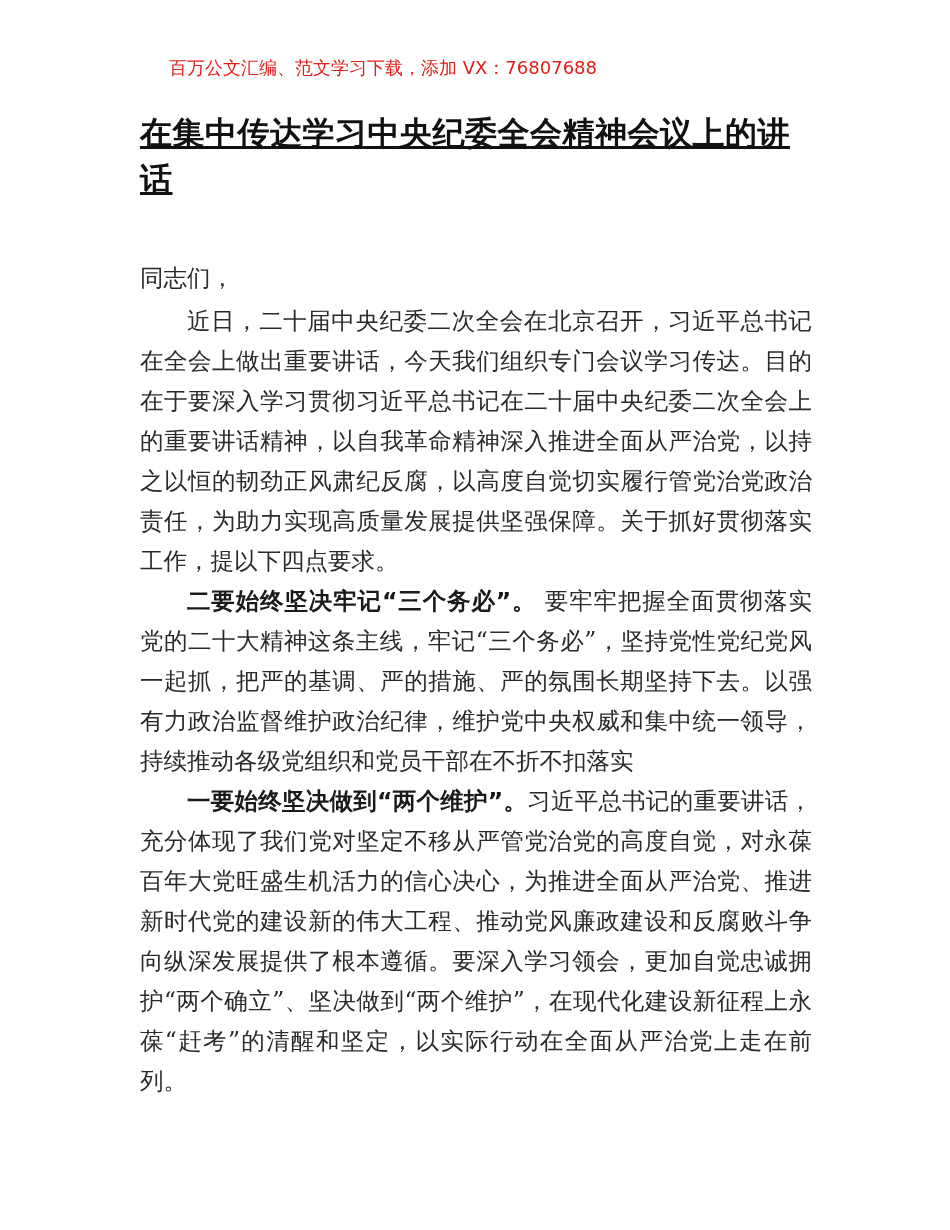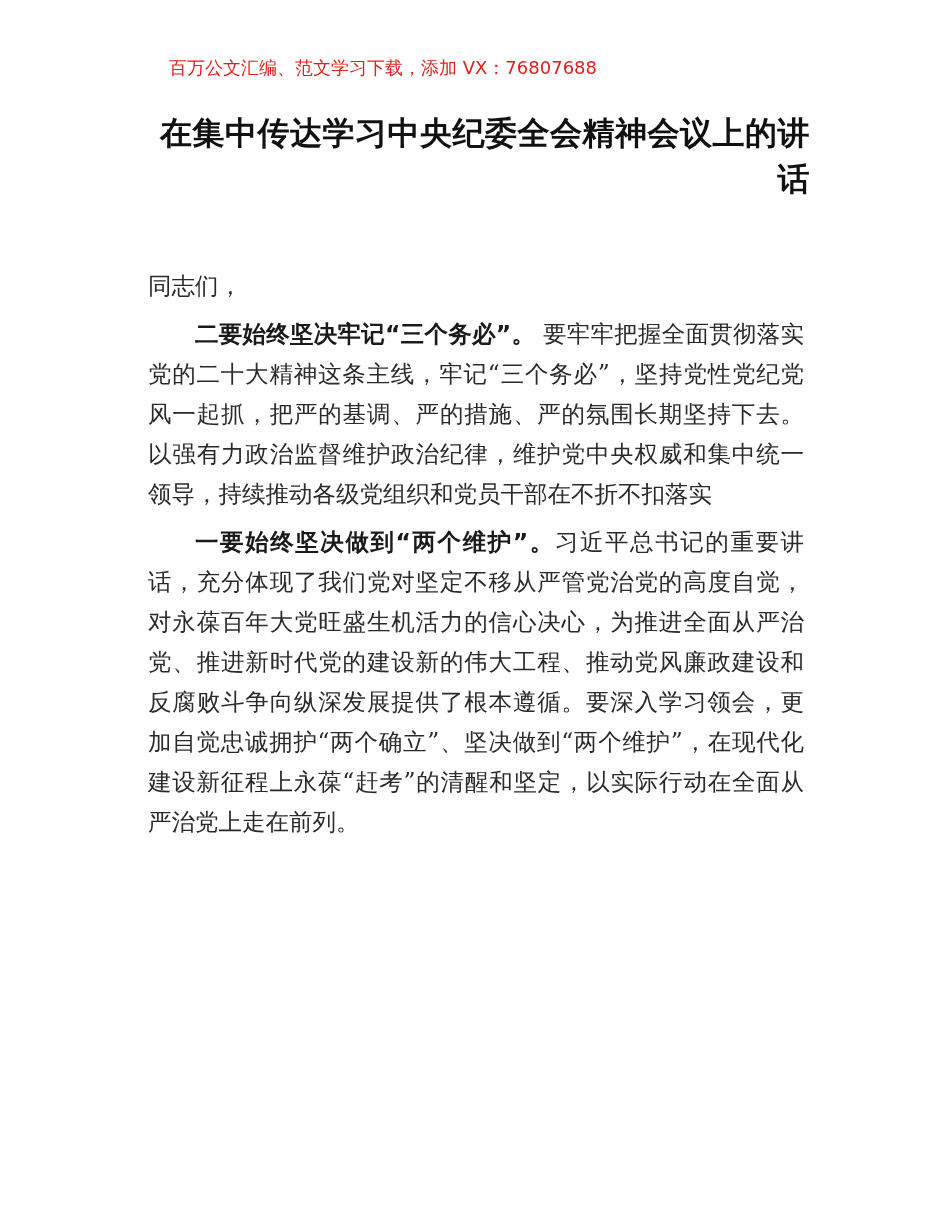--- a/index.html
+++ b/index.html
@@ -24,40 +24,41 @@
       font-family: "DejaVu Sans", "Liberation Sans", sans-serif;
       font-size: 18px;
       color: #e0201c;
       letter-spacing: 0px;
     }
     .title {
       position: absolute;
       top: 110px;
       left: 140px;
       width: 670px;
-      text-align: right;
+      text-align: left;
       font-family: "DejaVu Sans", "Liberation Sans", sans-serif;
       font-weight: bold;
       font-size: 32px;
       line-height: 46px;
       color: #111111;
       letter-spacing: 0.5px;
+      text-decoration: underline;
     }
     .body-text {
       position: absolute;
       top: 258px;
       left: 140px;
       width: 672px;
       font-size: 23.5px;
       line-height: 40px;
       color: #2a2a2a;
       text-align: justify;
     }
     .body-text p {
-      margin: 8px;
+      margin: 0;
     }
     .salutation {
       margin-bottom: 3px !important;
     }
     .indent {
       text-indent: 2em;
     }
     .bold-lead {
       font-weight: bold;
       font-family: "DejaVu Sans", "Liberation Sans", sans-serif;
@@ -67,20 +68,23 @@
 </head>
 <body>
 
 <div class="watermark">百万公文汇编、范文学习下载，添加 VX：76807688</div>
 
 <h1 class="title" style="margin:0;">在集中传达学习中央纪委全会精神会议上的讲话</h1>
 
 <div class="body-text">
   <p class="salutation">同志们，</p>
 
+  <p class="indent">
+    <span>近日，二十届中央纪委二次全会在北京召开，习近平总书记在全会上做出重要讲话，今天我们组织专门会议学习传达。目的在于要深入学习贯彻习近平总书记在二十届中央纪委二次全会上的重要讲话精神，以自我革命精神深入推进全面从严治党，以持之以恒的韧劲正风肃纪反腐，以高度自觉切实履行管党治党政治责任，为助力实现高质量发展提供坚强保障。关于抓好贯彻落实工作，提以下四点要求。</span>
+  </p>
 
   <p class="indent">
     <span class="bold-lead">二要始终坚决牢记“三个务必”。</span><span> 要牢牢把握全面贯彻落实党的二十大精神这条主线，牢记“三个务必”，坚持党性党纪党风一起抓，把严的基调、严的措施、严的氛围长期坚持下去。以强有力政治监督维护政治纪律，维护党中央权威和集中统一领导，持续推动各级党组织和党员干部在不折不扣落实</span>
   </p>
 
   <p class="indent">
     <span class="bold-lead">一要始终坚决做到“两个维护”。</span><span>习近平总书记的重要讲话，充分体现了我们党对坚定不移从严管党治党的高度自觉，对永葆百年大党旺盛生机活力的信心决心，为推进全面从严治党、推进新时代党的建设新的伟大工程、推动党风廉政建设和反腐败斗争向纵深发展提供了根本遵循。要深入学习领会，更加自觉忠诚拥护“两个确立”、坚决做到“两个维护”，在现代化建设新征程上永葆“赶考”的清醒和坚定，以实际行动在全面从严治党上走在前列。</span>
   </p>
 </div>
 

